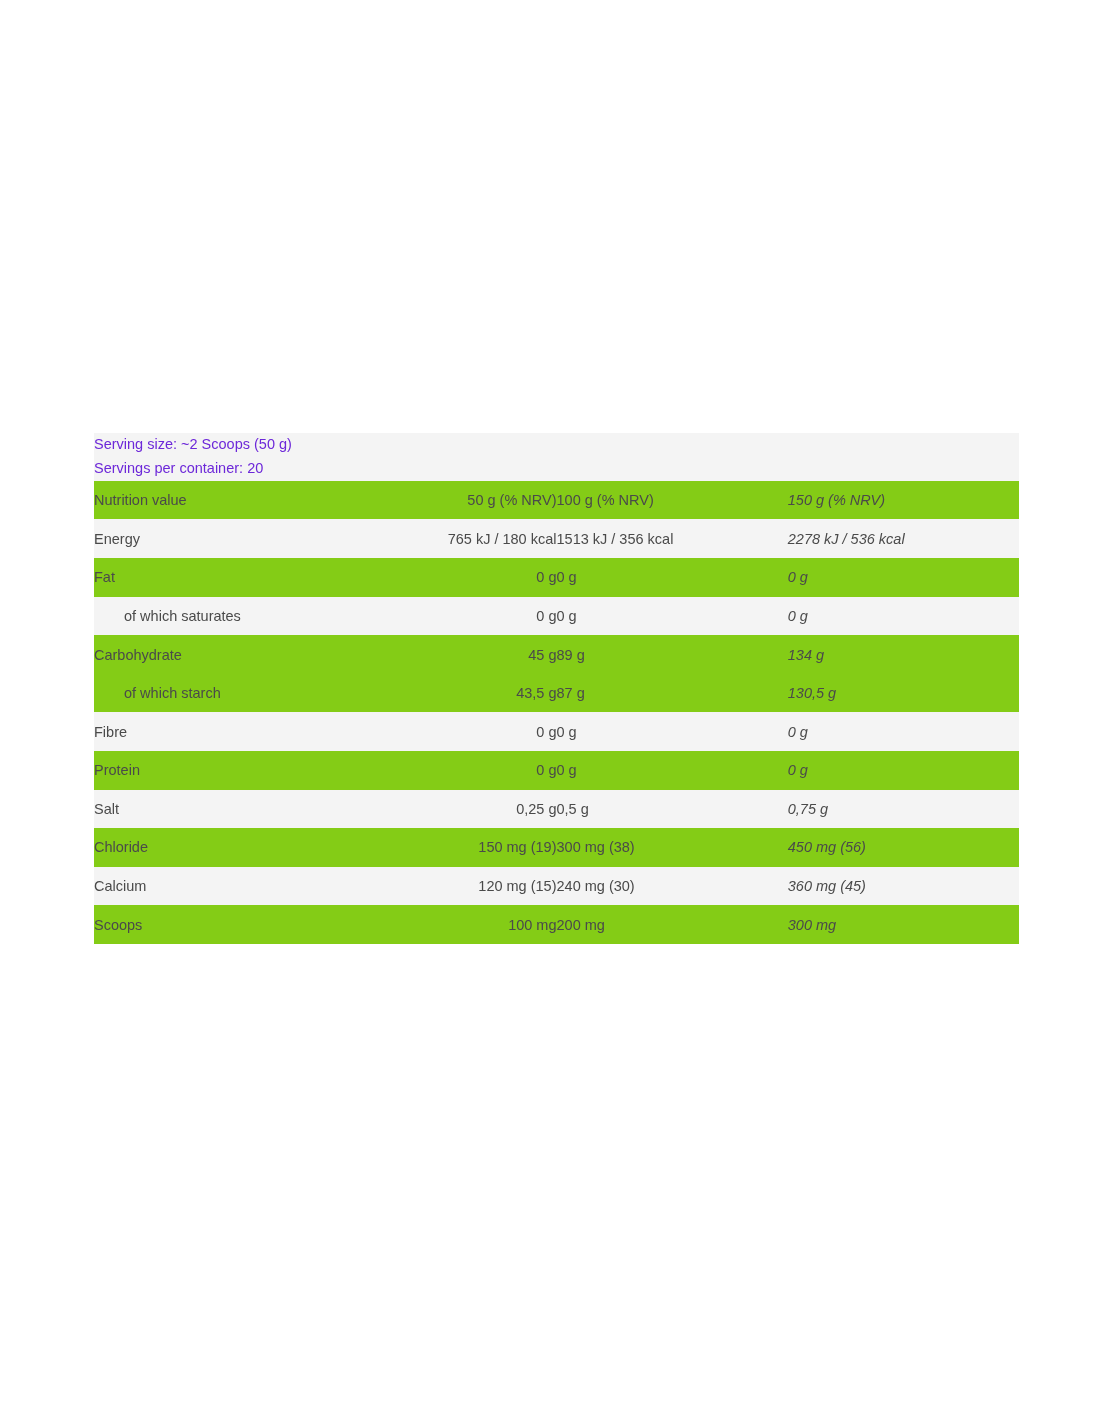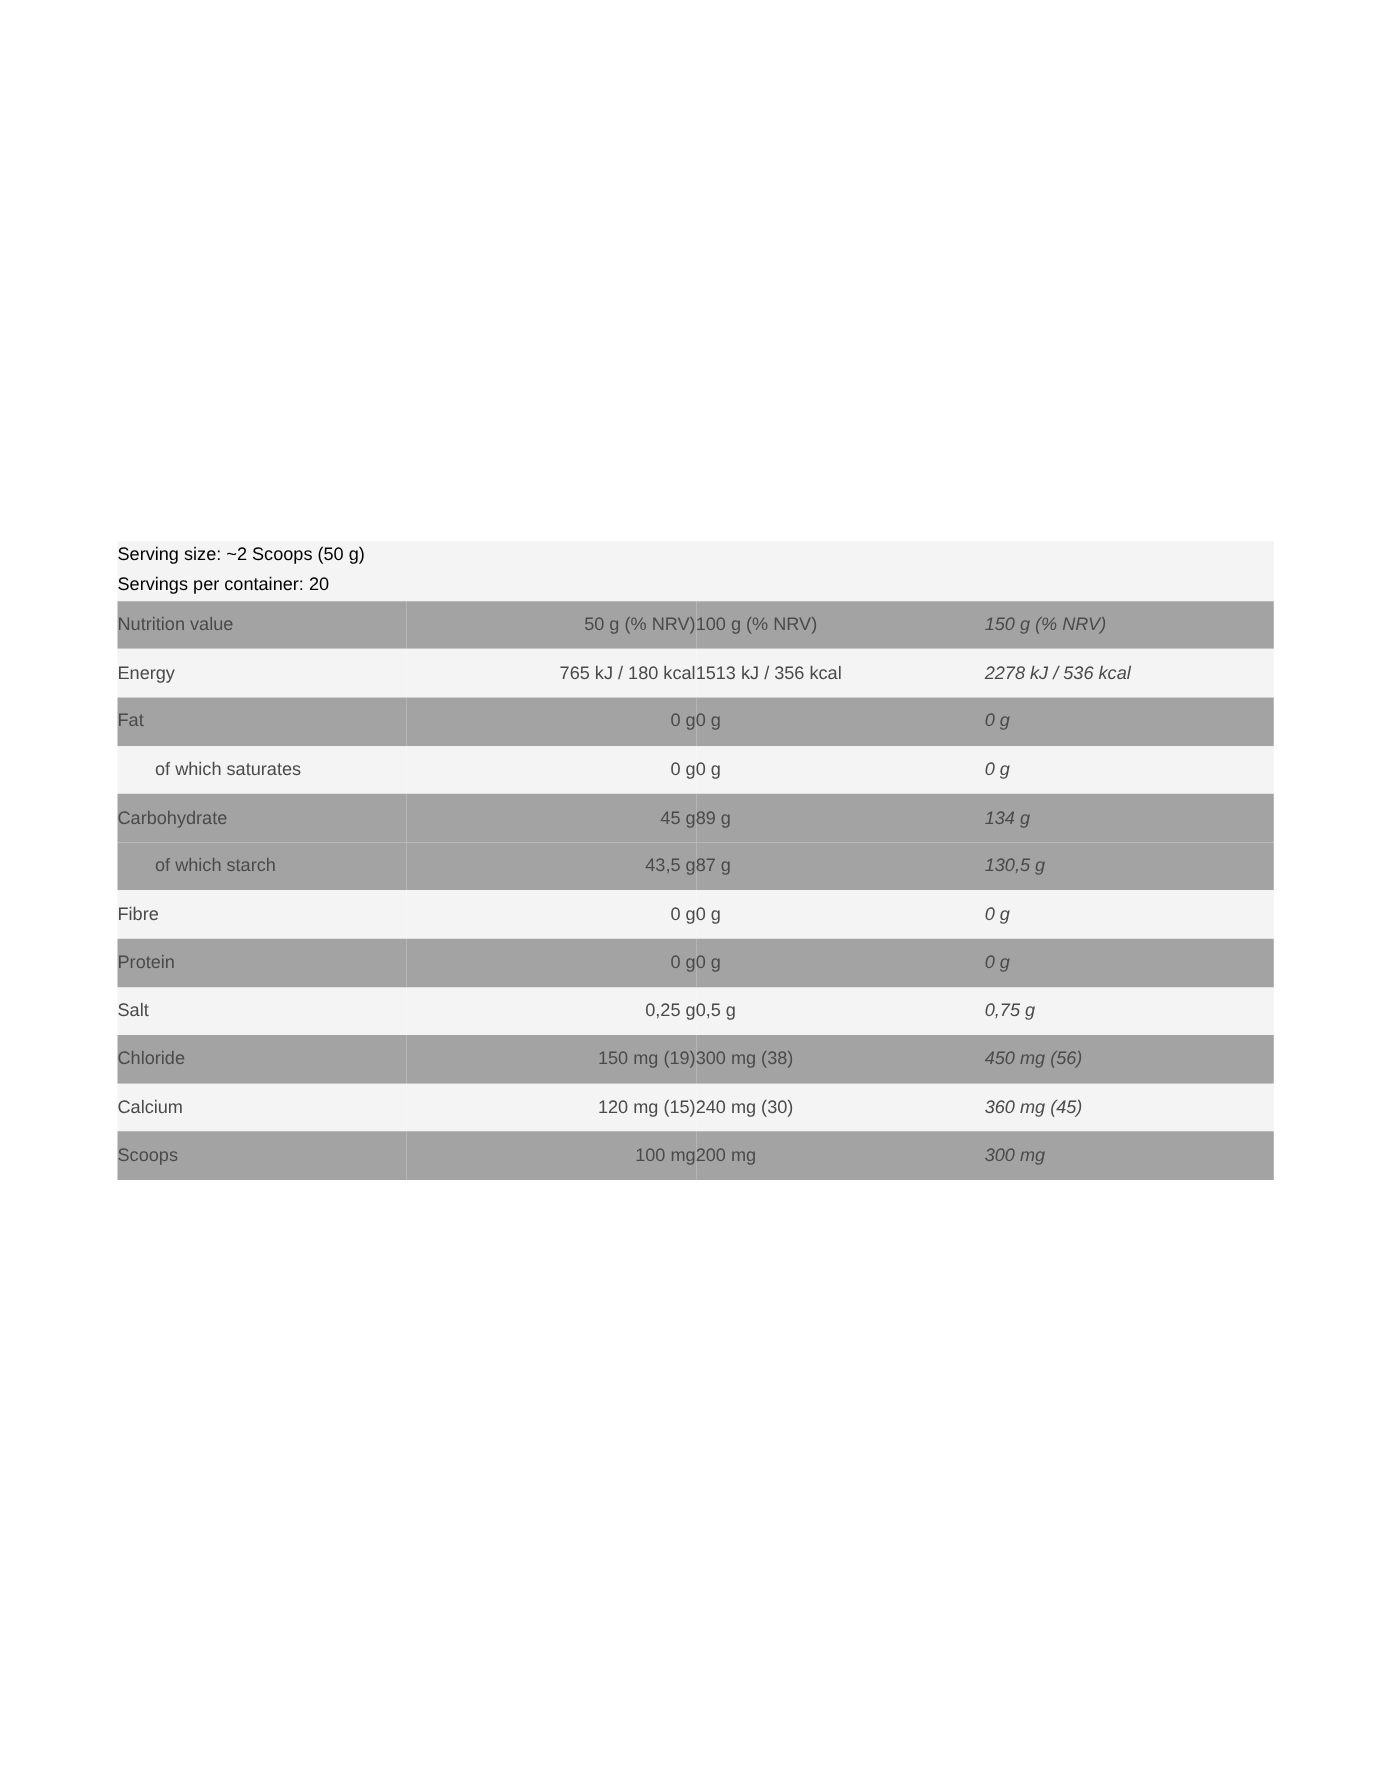--- a/index.html
+++ b/index.html
@@ -34,35 +34,35 @@
   }
   table.nutrition td {
     padding: 0;
     vertical-align: middle;
   }
   .serving-row td {
     background: #f4f4f4;
     padding: 14px 0 16px 18px;
     font-size: 14.5px;
     line-height: 1.65;
-    color: #000000;
+    color: #6d28d9;
   }
   .serving-line {
     display: block;
   }
   .data-row td {
     height: 38.6px;
     font-size: 14.5px;
     color: #4a4a4a;
   }
   .data-row.shaded td {
     background: #f4f4f4;
   }
   .data-row.plain td {
-    background: #a3a3a3;
+    background: #84cc16;
     margin-left: 20px;
   }
   .col-label {
     width: 290px;
     padding-left: 18px;
   }
   .col-label.indent {
     padding-left: 30px;
   }
   .col-v1 {

